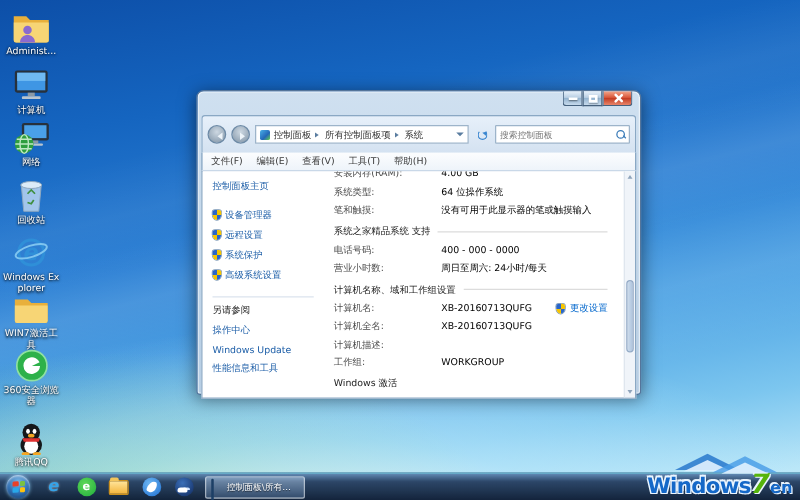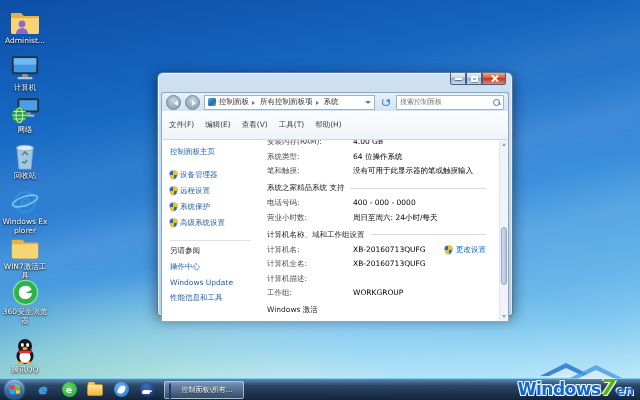--- a/index.html
+++ b/index.html
@@ -30,40 +30,40 @@
     background:linear-gradient(180deg,#e8f1fa 0%,#b9cfe4 45%,#93b3d0 50%,#c6daec 100%); }
   .cbtn.min { border-radius:0 0 0 3px; }
   .cbtn.close { width:24px; border-radius:0 0 3px 0;
     background:linear-gradient(180deg,#f3a68a 0%,#d9593c 45%,#c13a20 50%,#e8846a 100%); }
   .g-min { width:7px; height:2px; background:#fff; box-shadow:0 1px 1px rgba(0,0,0,.4); }
   .g-max { width:7px; height:6px; border:2px solid #fff; box-shadow:0 1px 1px rgba(0,0,0,.3); }
   .g-close { position:relative; width:9px; height:9px; }
   .g-close::before,.g-close::after { content:""; position:absolute; left:4px; top:0; width:1.8px; height:9px; background:#fff; border-radius:1px; }
   .g-close::before { transform:rotate(45deg);} .g-close::after { transform:rotate(-45deg); }
 
-  .navbar { height:19px; display:flex; align-items:center; gap:4px; padding:0 4px;
+  .navbar { height:30px; display:flex; align-items:center; gap:4px; padding:0 4px;
     background:linear-gradient(180deg,#e7f0fa,#d4e2f1); border:1px solid #8aa8c4; border-bottom:none; border-radius:3px 3px 0 0; }
   .navcircle { width:15px; height:15px; border-radius:50%; border:1px solid #6d8aa6; position:relative;
     background:radial-gradient(circle at 50% 35%, #cdd8e2, #97a8b8 70%, #7e93a6); }
   .arrowL, .arrowR { position:absolute; top:4.5px; width:0; height:0; border:3px solid transparent; }
   .arrowL { left:3.5px; border-right:4.5px solid #eef4f9; } .arrowR { left:6px; border-left:4.5px solid #eef4f9; }
   .crumbbox { flex:1; height:15px; background:#fff; border:1px solid #9db4ca; display:flex; align-items:center; padding:0 3px; gap:3px; font-size:7.5px; color:#333; }
   .crumb-sep { width:0; height:0; border:2.6px solid transparent; border-left:3.6px solid #5a7da0; margin-top:1px; }
   .crumb-ico { width:8px; height:8px; border-radius:1.5px; background:linear-gradient(135deg,#49b0e8,#2568b8 60%,#67d04e); }
   .crumb-dd { margin-left:auto; width:0; height:0; border:3px solid transparent; border-top:3.8px solid #5a7da0; margin-top:3px; }
   .refresh { width:13px; height:13px; border-radius:2px; display:flex; align-items:center; justify-content:center; }
   .refresh i { display:block; width:8px; height:8px; border:1.6px solid #3a86d0; border-radius:50%; border-top-color:transparent; position:relative; }
   .refresh i::after { content:""; position:absolute; right:-2px; top:-2px; border:2.5px solid transparent; border-bottom:3.5px solid #3a86d0; transform:rotate(40deg); }
   .searchbox { width:108px; height:15px; background:#fff; border:1px solid #9db4ca; border-radius:1px; display:flex; align-items:center; padding:0 3px; }
   .searchbox input { flex:1; min-width:0; border:none; outline:none; font-size:7px; color:#9a9a9a; background:transparent; }
   .mag { width:7px; height:7px; position:relative; }
   .mag::before { content:""; position:absolute; left:0; top:0; width:5px; height:5px; border:1.3px solid #3a7bb8; border-radius:50%; }
   .mag::after { content:""; position:absolute; left:4.6px; top:4.6px; width:3px; height:1.3px; background:#3a7bb8; transform:rotate(45deg); }
 
-  .menubar { height:28px; background:linear-gradient(180deg,#fcfdfe,#eef4fa); border-left:1px solid #8aa8c4; border-right:1px solid #8aa8c4;
+  .menubar { height:14px; background:linear-gradient(180deg,#fcfdfe,#eef4fa); border-left:1px solid #8aa8c4; border-right:1px solid #8aa8c4;
     display:flex; align-items:center; gap:11px; padding:0 7px; font-size:7.5px; color:#3c3c3c; }
 
   .winbody { background:#fff; border:1px solid #8aa8c4; border-top:1px solid #c9d8e8; height:183px; display:flex; position:relative; overflow:hidden; }
 
   .sidebar { width:95px; padding:7px 0 0 8px; position:relative; font-size:7.5px; }
   .sb-home { color:#1e5fa8; margin-bottom:13px; cursor:pointer; }
   .sb-item { display:flex; align-items:center; gap:3px; margin-bottom:6px; color:#1e5fa8; cursor:pointer; }
   .shield { width:7px; height:8px; flex:0 0 7px; border-radius:2px 2px 50% 50% / 2px 2px 58% 58%;
     background:conic-gradient(#f6c400 0 25%, #2a66c8 0 50%, #f6c400 0 75%, #2a66c8 0); box-shadow:0 0 0 .6px #7a97b5; }
   .see-also { position:absolute; left:8px; right:6px; bottom:12px; }

